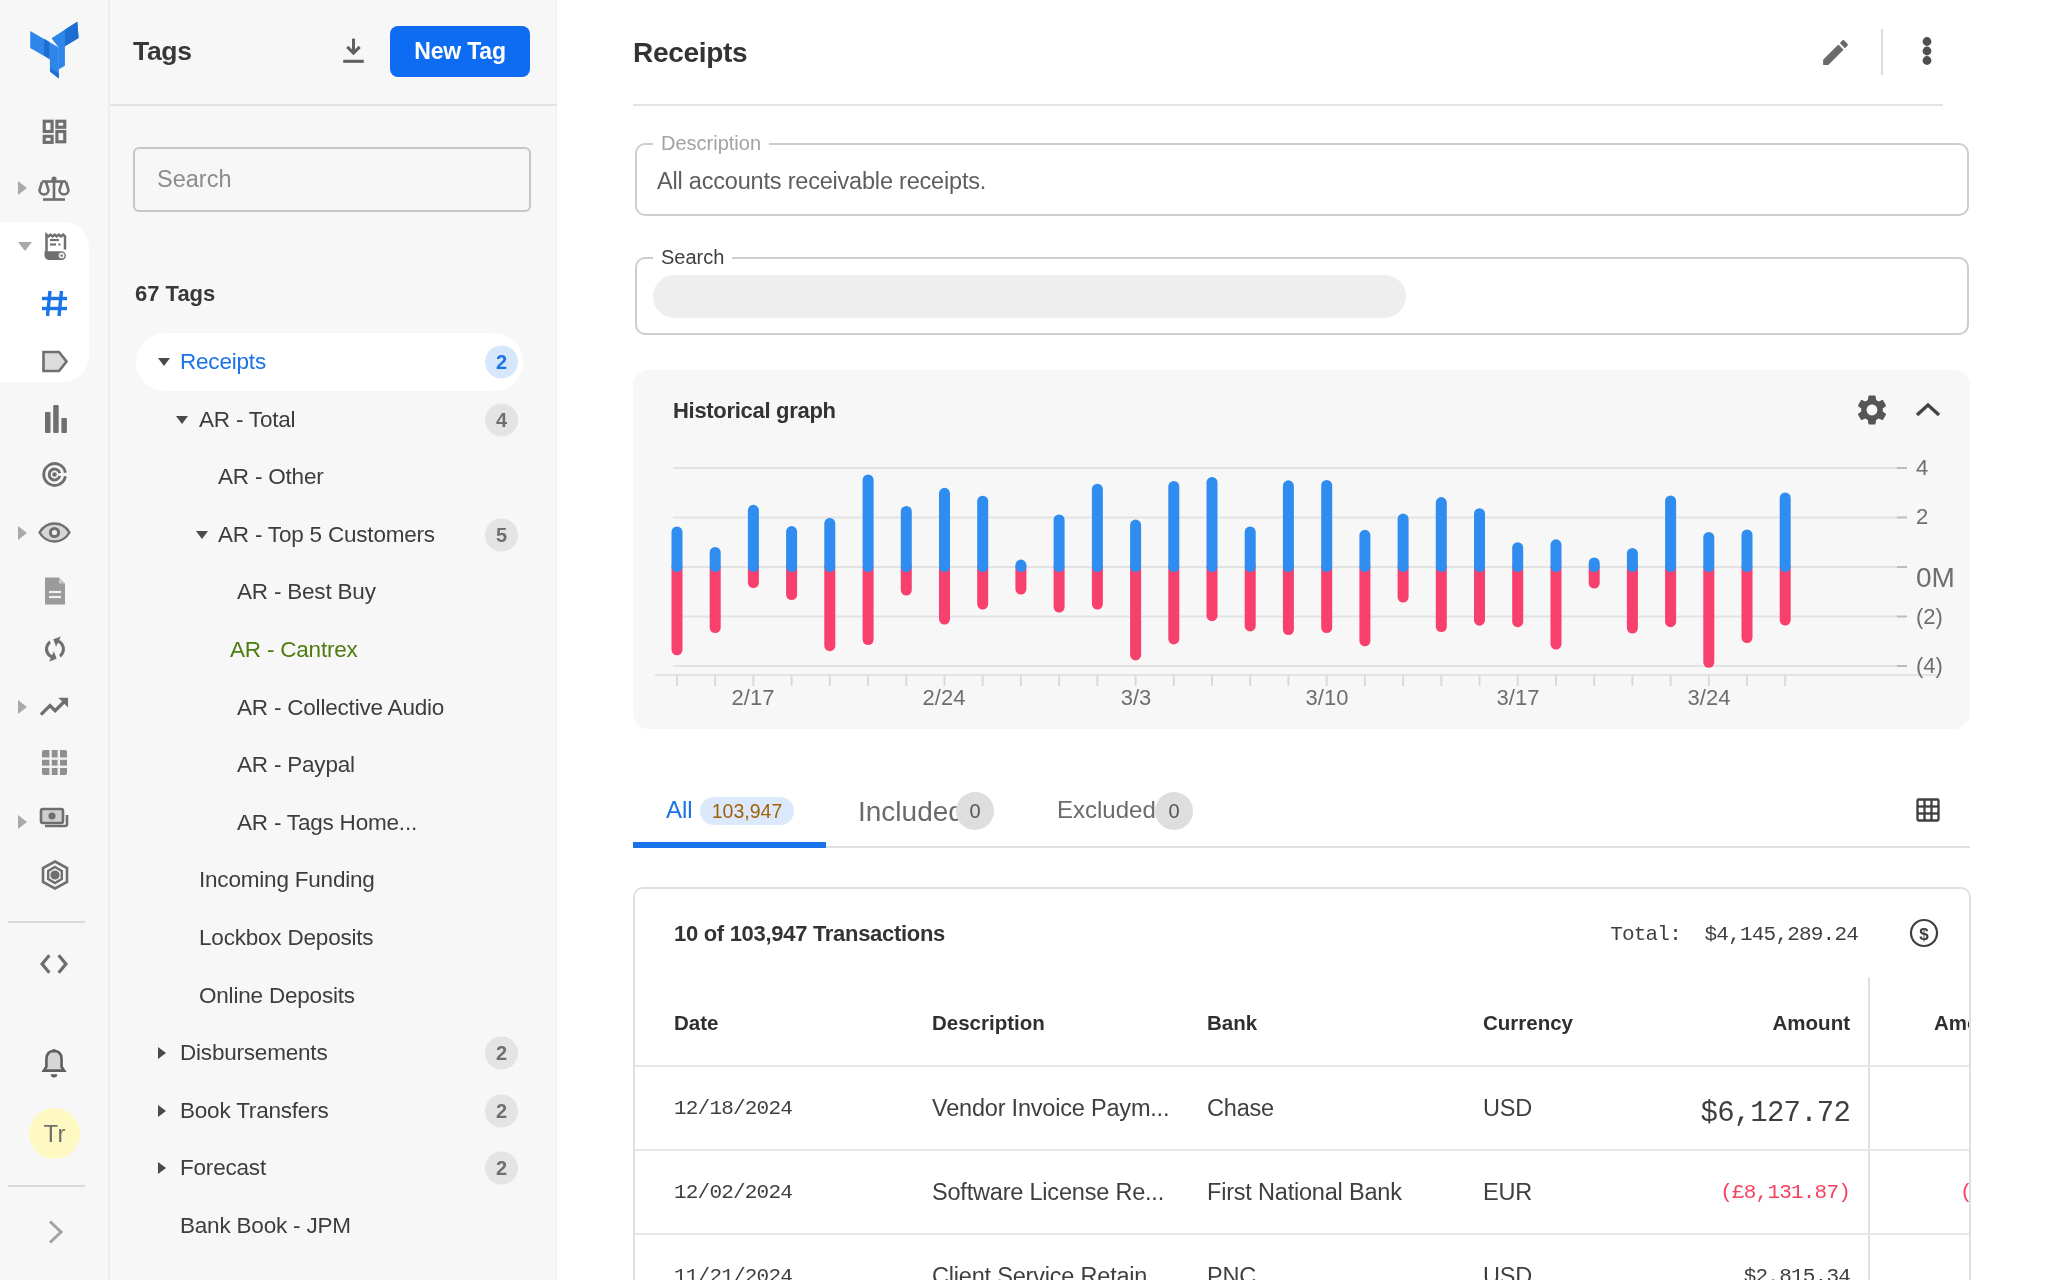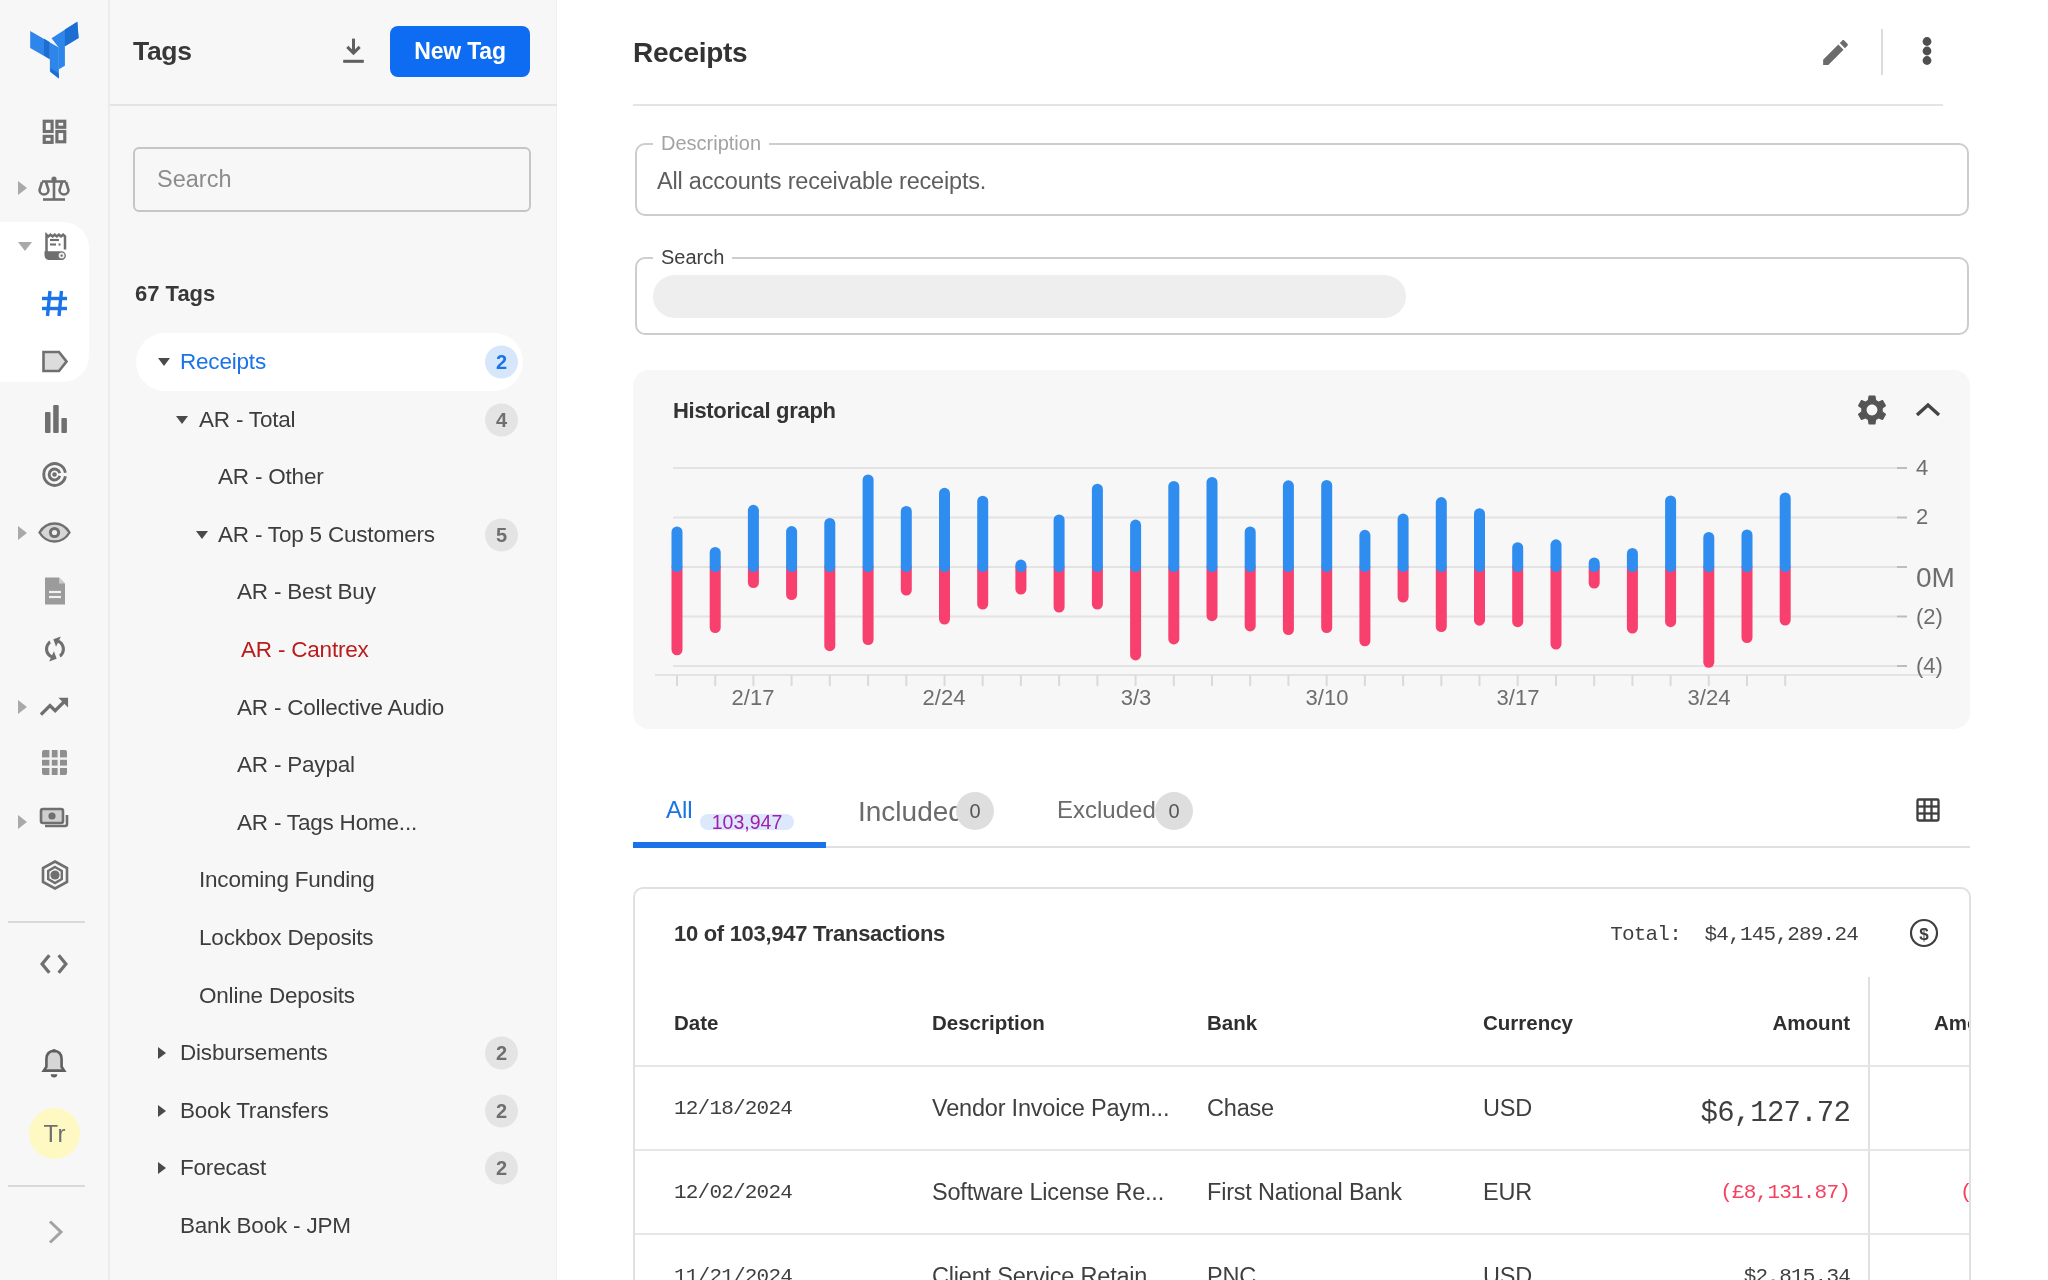--- a/index.html
+++ b/index.html
@@ -189,21 +189,21 @@
       </div>
       <div class="sbrow" style="left:0;top:506px;width:447px">
         <div class="tcaret-d" style="left:86px"></div>
         <div class="lbl" style="left:108px;color:#3d3d3d">AR - Top 5 Customers</div>
         <div class="bdg">5</div>
       </div>
       <div class="sbrow" style="left:0;top:563px;width:447px">
         <div class="lbl" style="left:127px;color:#3d3d3d">AR - Best Buy</div>
       </div>
       <div class="sbrow" style="left:0;top:621px;width:447px">
-        <div class="lbl" style="left:131px;color:#b91c1c">AR - Cantrex</div>
+        <div class="lbl" style="left:120px;color:#4d7c0f">AR - Cantrex</div>
       </div>
       <div class="sbrow" style="left:0;top:679px;width:447px">
         <div class="lbl" style="left:127px;color:#3d3d3d">AR - Collective Audio</div>
       </div>
       <div class="sbrow" style="left:0;top:736px;width:447px">
         <div class="lbl" style="left:127px;color:#3d3d3d">AR - Paypal</div>
       </div>
       <div class="sbrow" style="left:0;top:794px;width:447px">
         <div class="lbl" style="left:127px;color:#3d3d3d">AR - Tags Home...</div>
       </div>
@@ -377,21 +377,21 @@
       <div class="abs" style="left:75px;top:315px;width:90px;text-align:center;font-size:22px;color:#6e6e6e">2/17</div>
       <div class="abs" style="left:266px;top:315px;width:90px;text-align:center;font-size:22px;color:#6e6e6e">2/24</div>
       <div class="abs" style="left:458px;top:315px;width:90px;text-align:center;font-size:22px;color:#6e6e6e">3/3</div>
       <div class="abs" style="left:649px;top:315px;width:90px;text-align:center;font-size:22px;color:#6e6e6e">3/10</div>
       <div class="abs" style="left:840px;top:315px;width:90px;text-align:center;font-size:22px;color:#6e6e6e">3/17</div>
       <div class="abs" style="left:1031px;top:315px;width:90px;text-align:center;font-size:22px;color:#6e6e6e">3/24</div>
     </div>
     <div class="abs" style="left:633px;top:846px;width:1337px;border-top:2px solid #e0e0e0"></div>
     <div class="abs" style="left:633px;top:842px;width:193px;height:6px;background:#1a73e8"></div>
     <div class="abs" style="left:666px;top:796px;font-size:24px;color:#1a73e8">All</div>
-    <div class="abs" style="left:700px;top:814px;width:94px;height:16px;border-radius:14px;background:#dce9fc;color:#a21caf;font-size:19.5px;display:flex;align-items:center;justify-content:center">103,947</div>
+    <div class="abs" style="left:700px;top:797px;width:94px;height:28px;border-radius:14px;background:#dce9fc;color:#a16207;font-size:19.5px;display:flex;align-items:center;justify-content:center">103,947</div>
     <div class="abs" style="left:858px;top:796px;font-size:28px;color:#6b6b6b">Included</div>
     <div class="abs" style="left:956px;top:792px;width:38px;height:38px;border-radius:50%;background:#dedede;color:#555;font-size:20px;display:flex;align-items:center;justify-content:center">0</div>
     <div class="abs" style="left:1057px;top:796px;font-size:24px;color:#6b6b6b">Excluded</div>
     <div class="abs" style="left:1155px;top:792px;width:38px;height:38px;border-radius:50%;background:#dedede;color:#555;font-size:20px;display:flex;align-items:center;justify-content:center">0</div>
     <svg class="ic" style="left:1914px;top:796px" width="28" height="28" viewBox="0 0 24 24">
 <g fill="none" stroke="#3f3f3f" stroke-width="2">
         <rect x="3" y="3" width="18" height="18" rx="1"></rect>
 <line x1="3" y1="9" x2="21" y2="9"></line>
         <line x1="3" y1="15" x2="21" y2="15"></line>
 <line x1="9" y1="3" x2="9" y2="21"></line>

